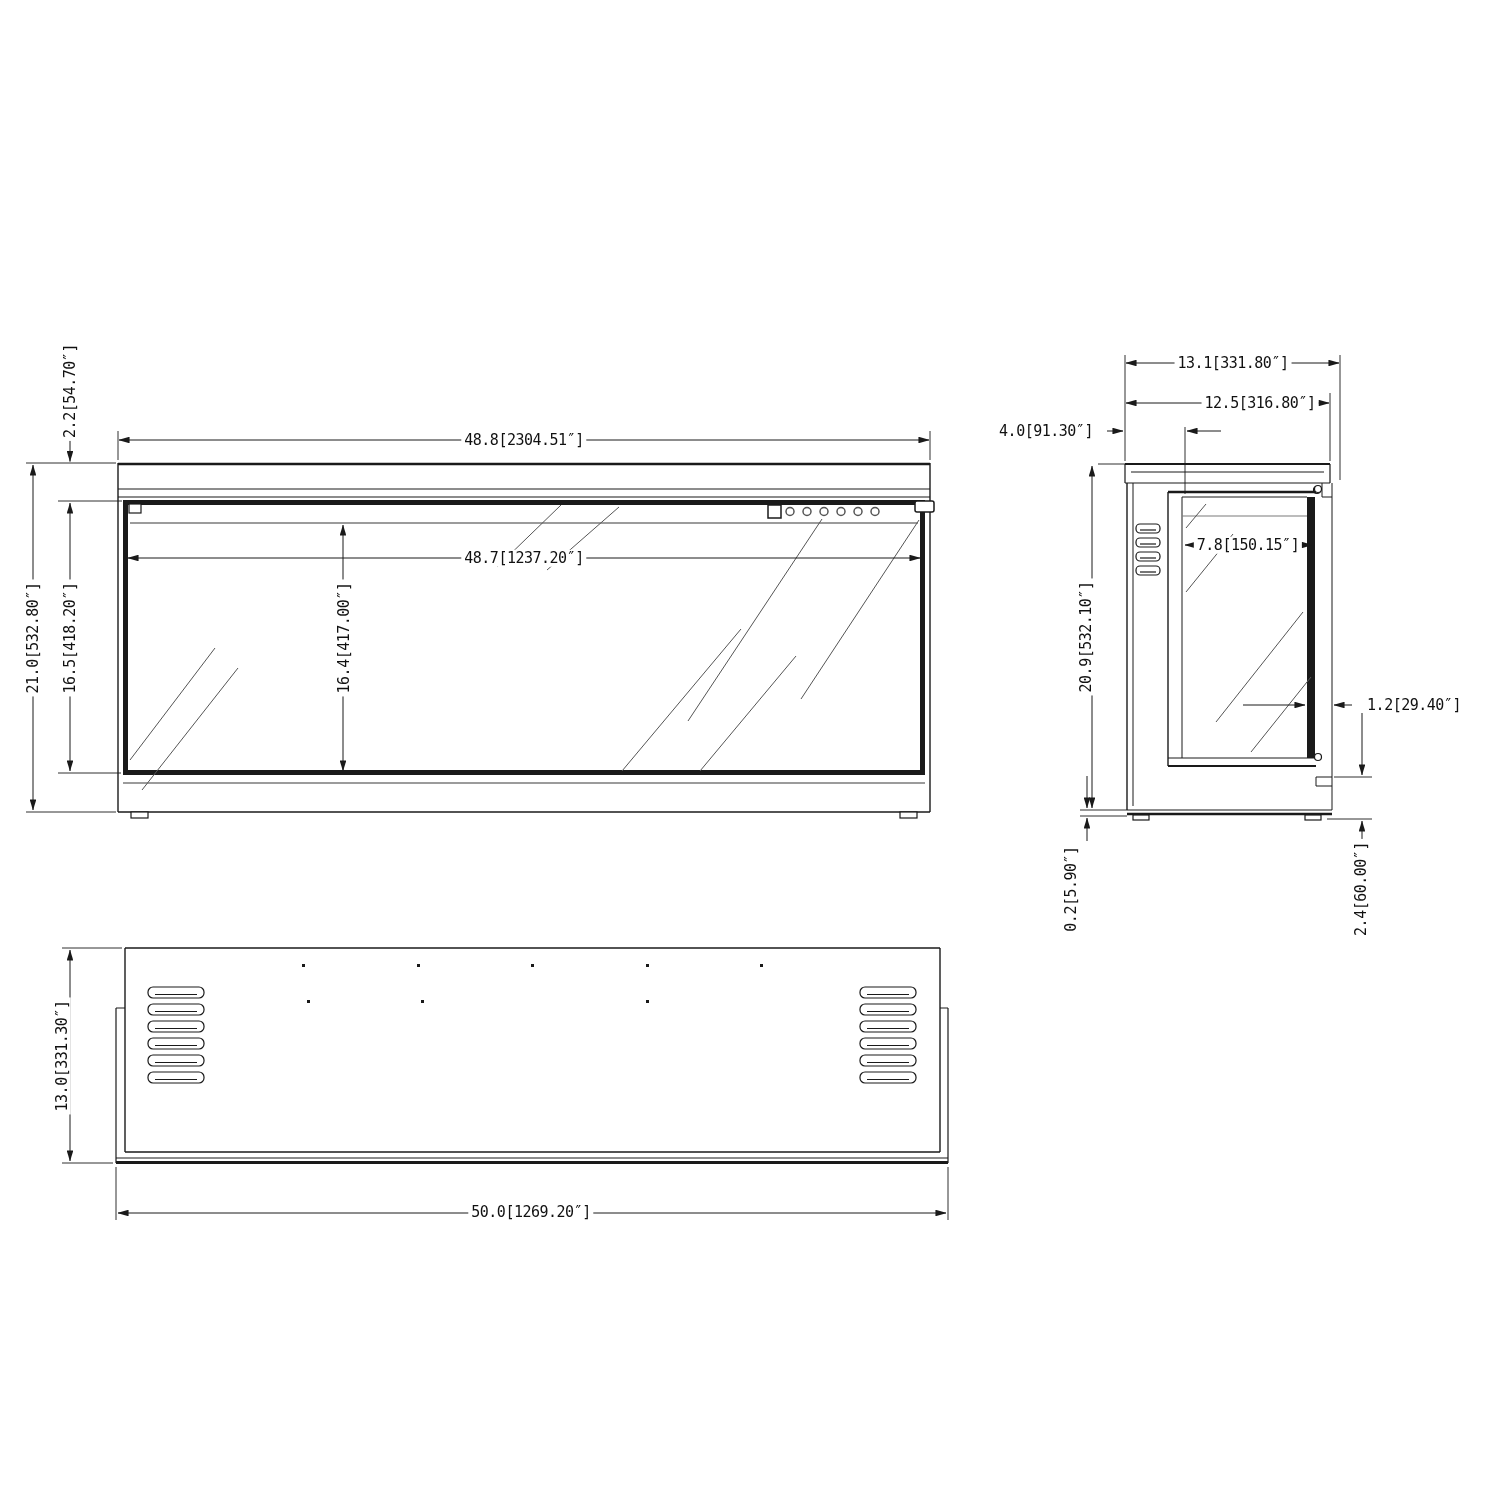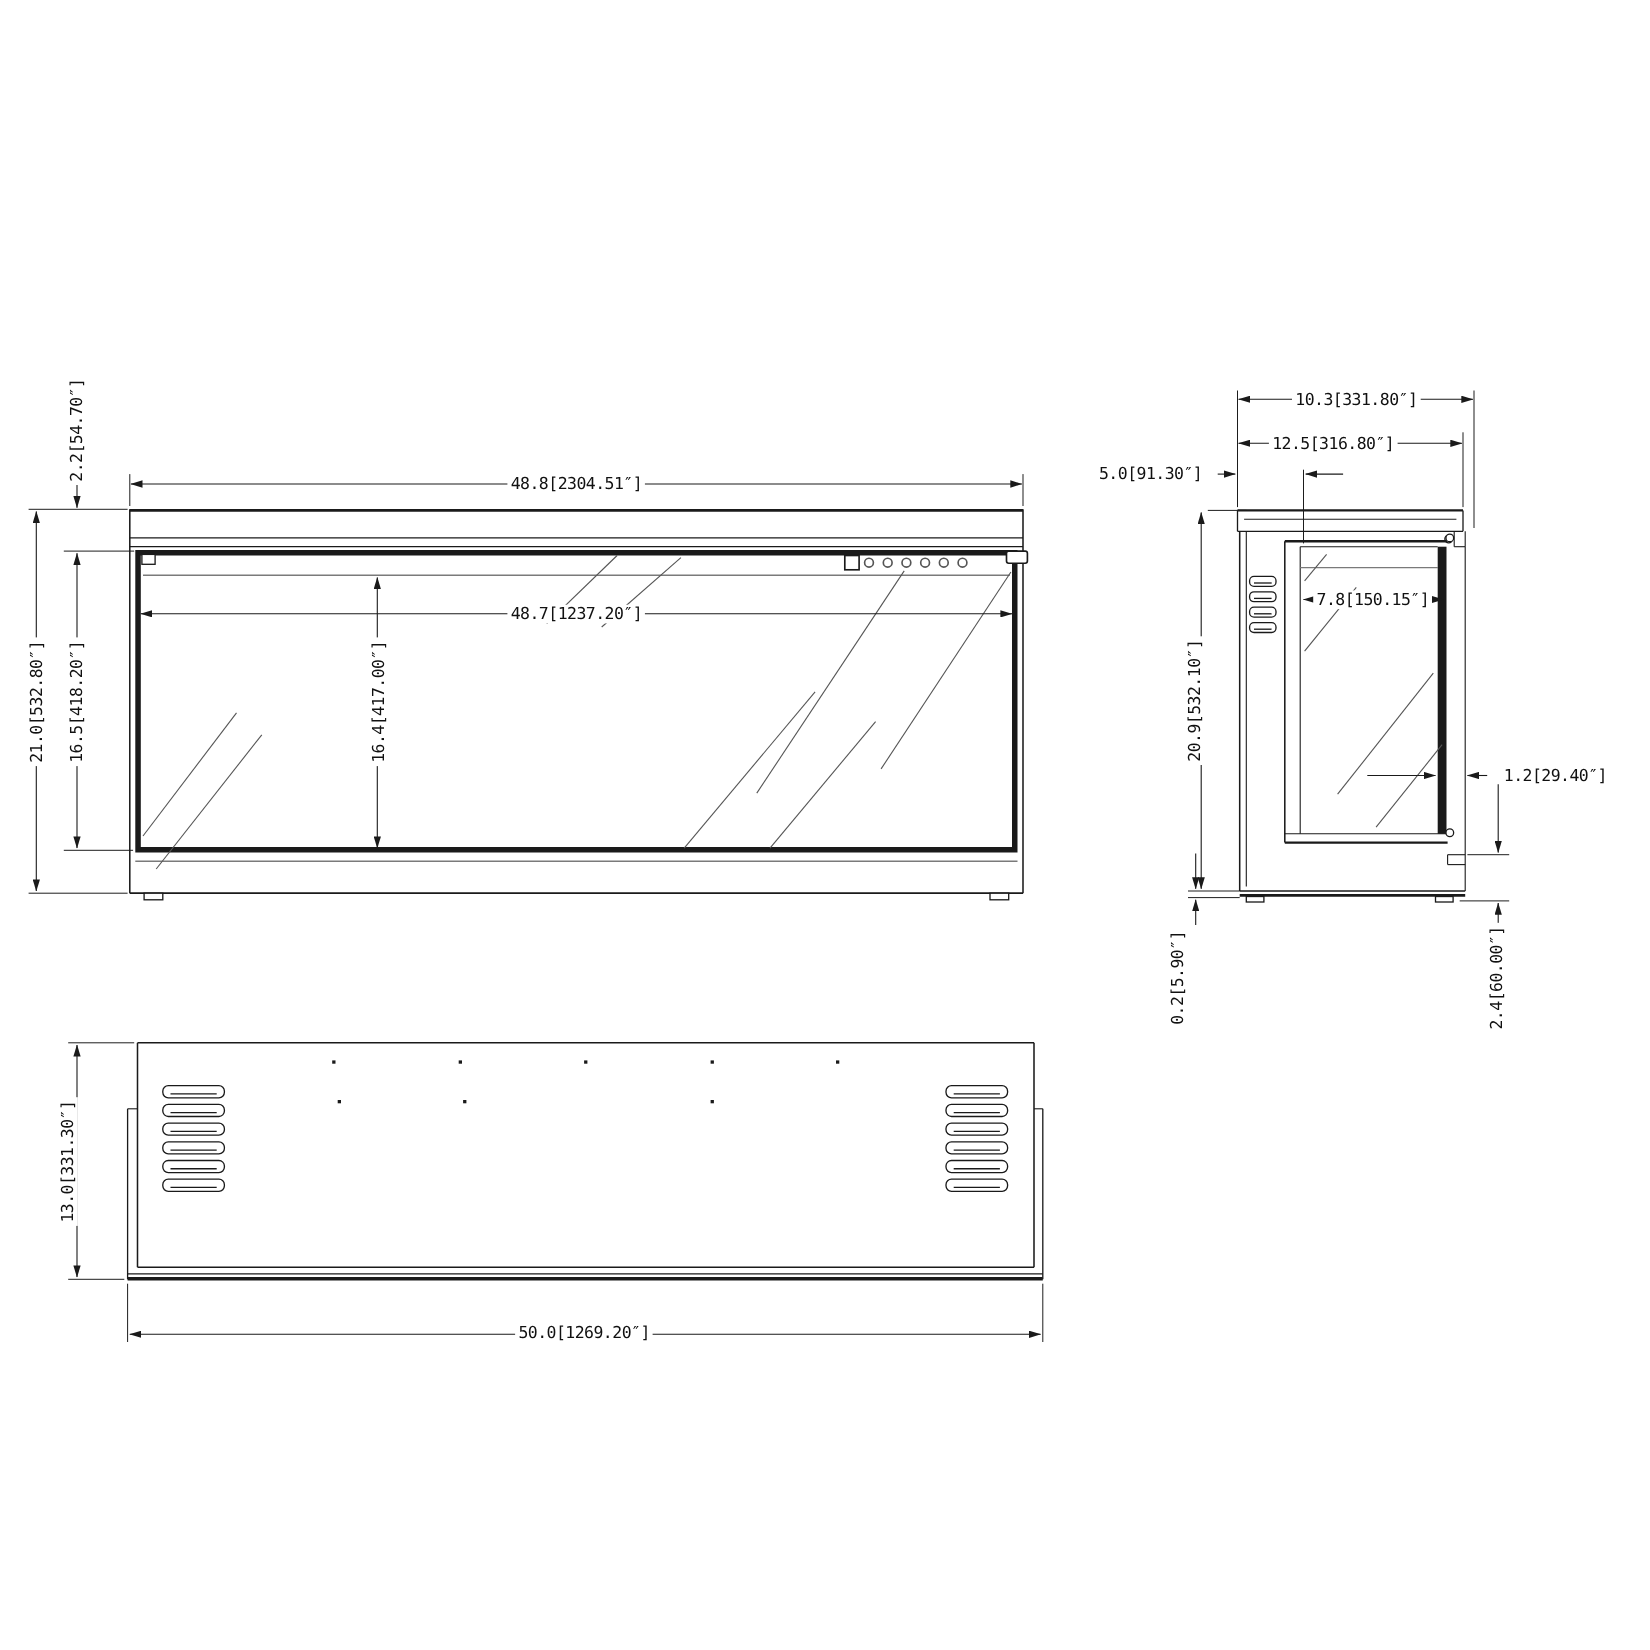--- a/index.html
+++ b/index.html
@@ -254,23 +254,23 @@
   </g>
 </svg>
 
   <div class="dim-label" style="left:524px;top:440px;">48.8[2304.51″]</div>
   <div class="dim-label" style="left:524px;top:558px;">48.7[1237.20″]</div>
   <div class="dim-label rot" style="left:70px;top:391px;">2.2[54.70″]</div>
   <div class="dim-label rot" style="left:33px;top:638px;">21.0[532.80″]</div>
   <div class="dim-label rot" style="left:70px;top:638px;">16.5[418.20″]</div>
   <div class="dim-label rot" style="left:344px;top:638px;">16.4[417.00″]</div>
 
-  <div class="dim-label" style="left:1233px;top:363px;">10.3[331.80″]</div>
-  <div class="dim-label" style="left:1212px;top:403px;text-align:right;">12.5[316.80″]</div>
-  <div class="dim-label" style="left:1046px;top:431px;">5.0[91.30″]</div>
+  <div class="dim-label" style="left:1233px;top:363px;">13.1[331.80″]</div>
+  <div class="dim-label" style="left:1260px;top:403px;text-align:right;">12.5[316.80″]</div>
+  <div class="dim-label" style="left:1046px;top:431px;">4.0[91.30″]</div>
   <div class="dim-label" style="left:1248px;top:545px;">7.8[150.15″]</div>
   <div class="dim-label rot" style="left:1086px;top:637px;">20.9[532.10″]</div>
   <div class="dim-label" style="left:1414px;top:705px;">1.2[29.40″]</div>
   <div class="dim-label rot" style="left:1071px;top:889px;">0.2[5.90″]</div>
   <div class="dim-label rot" style="left:1361px;top:889px;">2.4[60.00″]</div>
 
   <div class="dim-label rot" style="left:62px;top:1056px;">13.0[331.30″]</div>
   <div class="dim-label" style="left:531px;top:1212px;">50.0[1269.20″]</div>
 
 </div>

